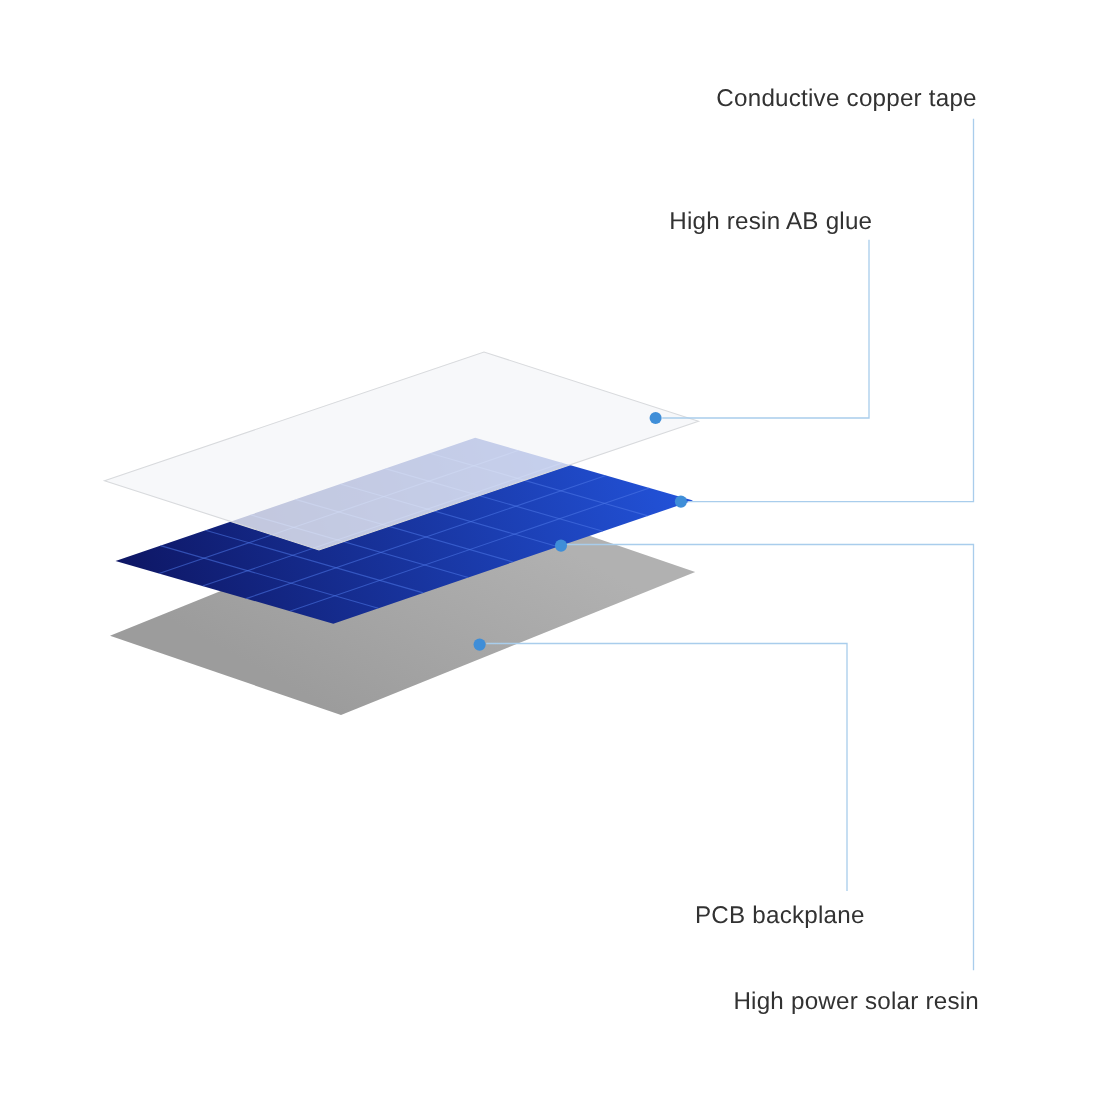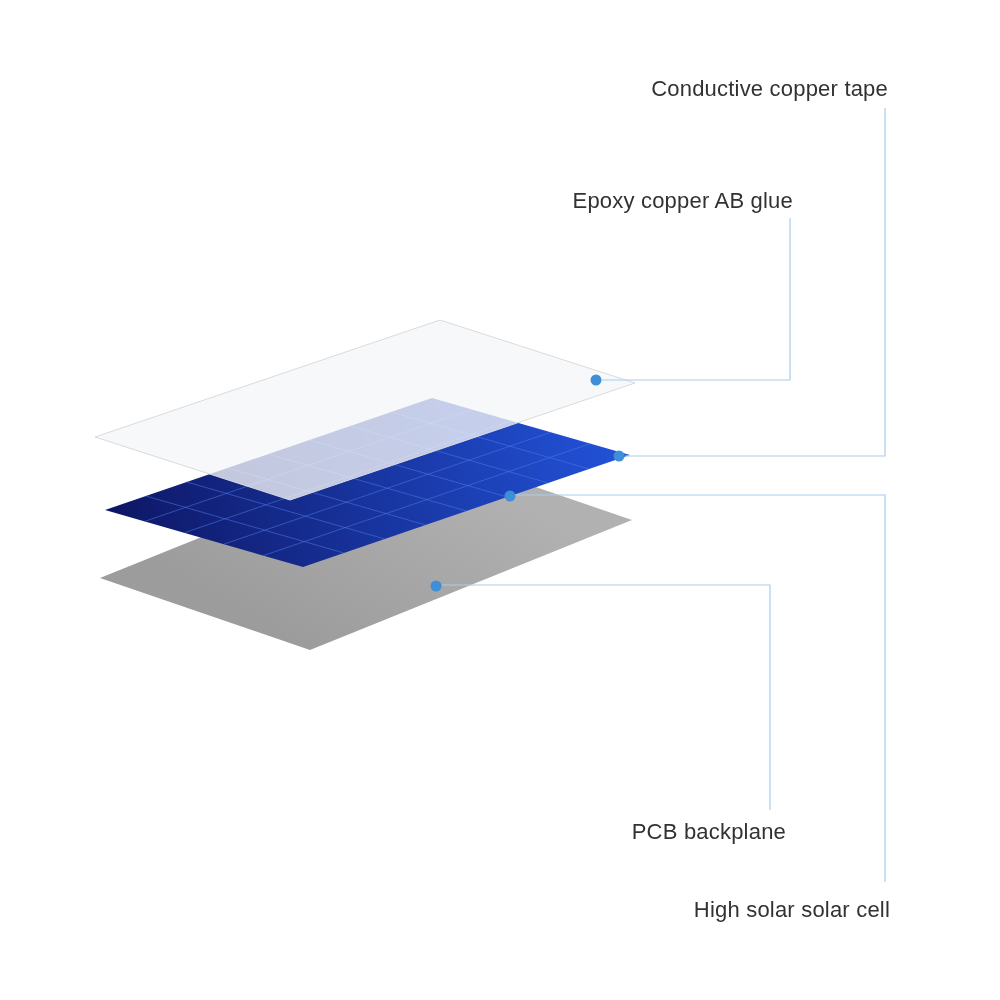--- a/index.html
+++ b/index.html
@@ -76,19 +76,19 @@
     <g fill="#3f8ed8">
       <circle cx="596" cy="380" r="5.5"></circle>
       <circle cx="619" cy="456" r="5.5"></circle>
       <circle cx="510" cy="496" r="5.5"></circle>
       <circle cx="436" cy="586" r="5.5"></circle>
     </g>
   </svg>
 
   <div class="label" style="top:77px; right:112px;">Conductive copper tape</div>
 
-  <div class="label" style="top:189px; right:207px;">Epoxy copper AB glue</div>
+  <div class="label" style="top:189px; right:207px;">High resin AB glue</div>
 
   <div class="label" style="top:820px; right:214px;">PCB backplane</div>
 
-  <div class="label" style="top:898px; right:110px;">High solar solar cell</div>
+  <div class="label" style="top:898px; right:110px;">High power solar resin</div>
 
 </div>
 
 </body></html>

